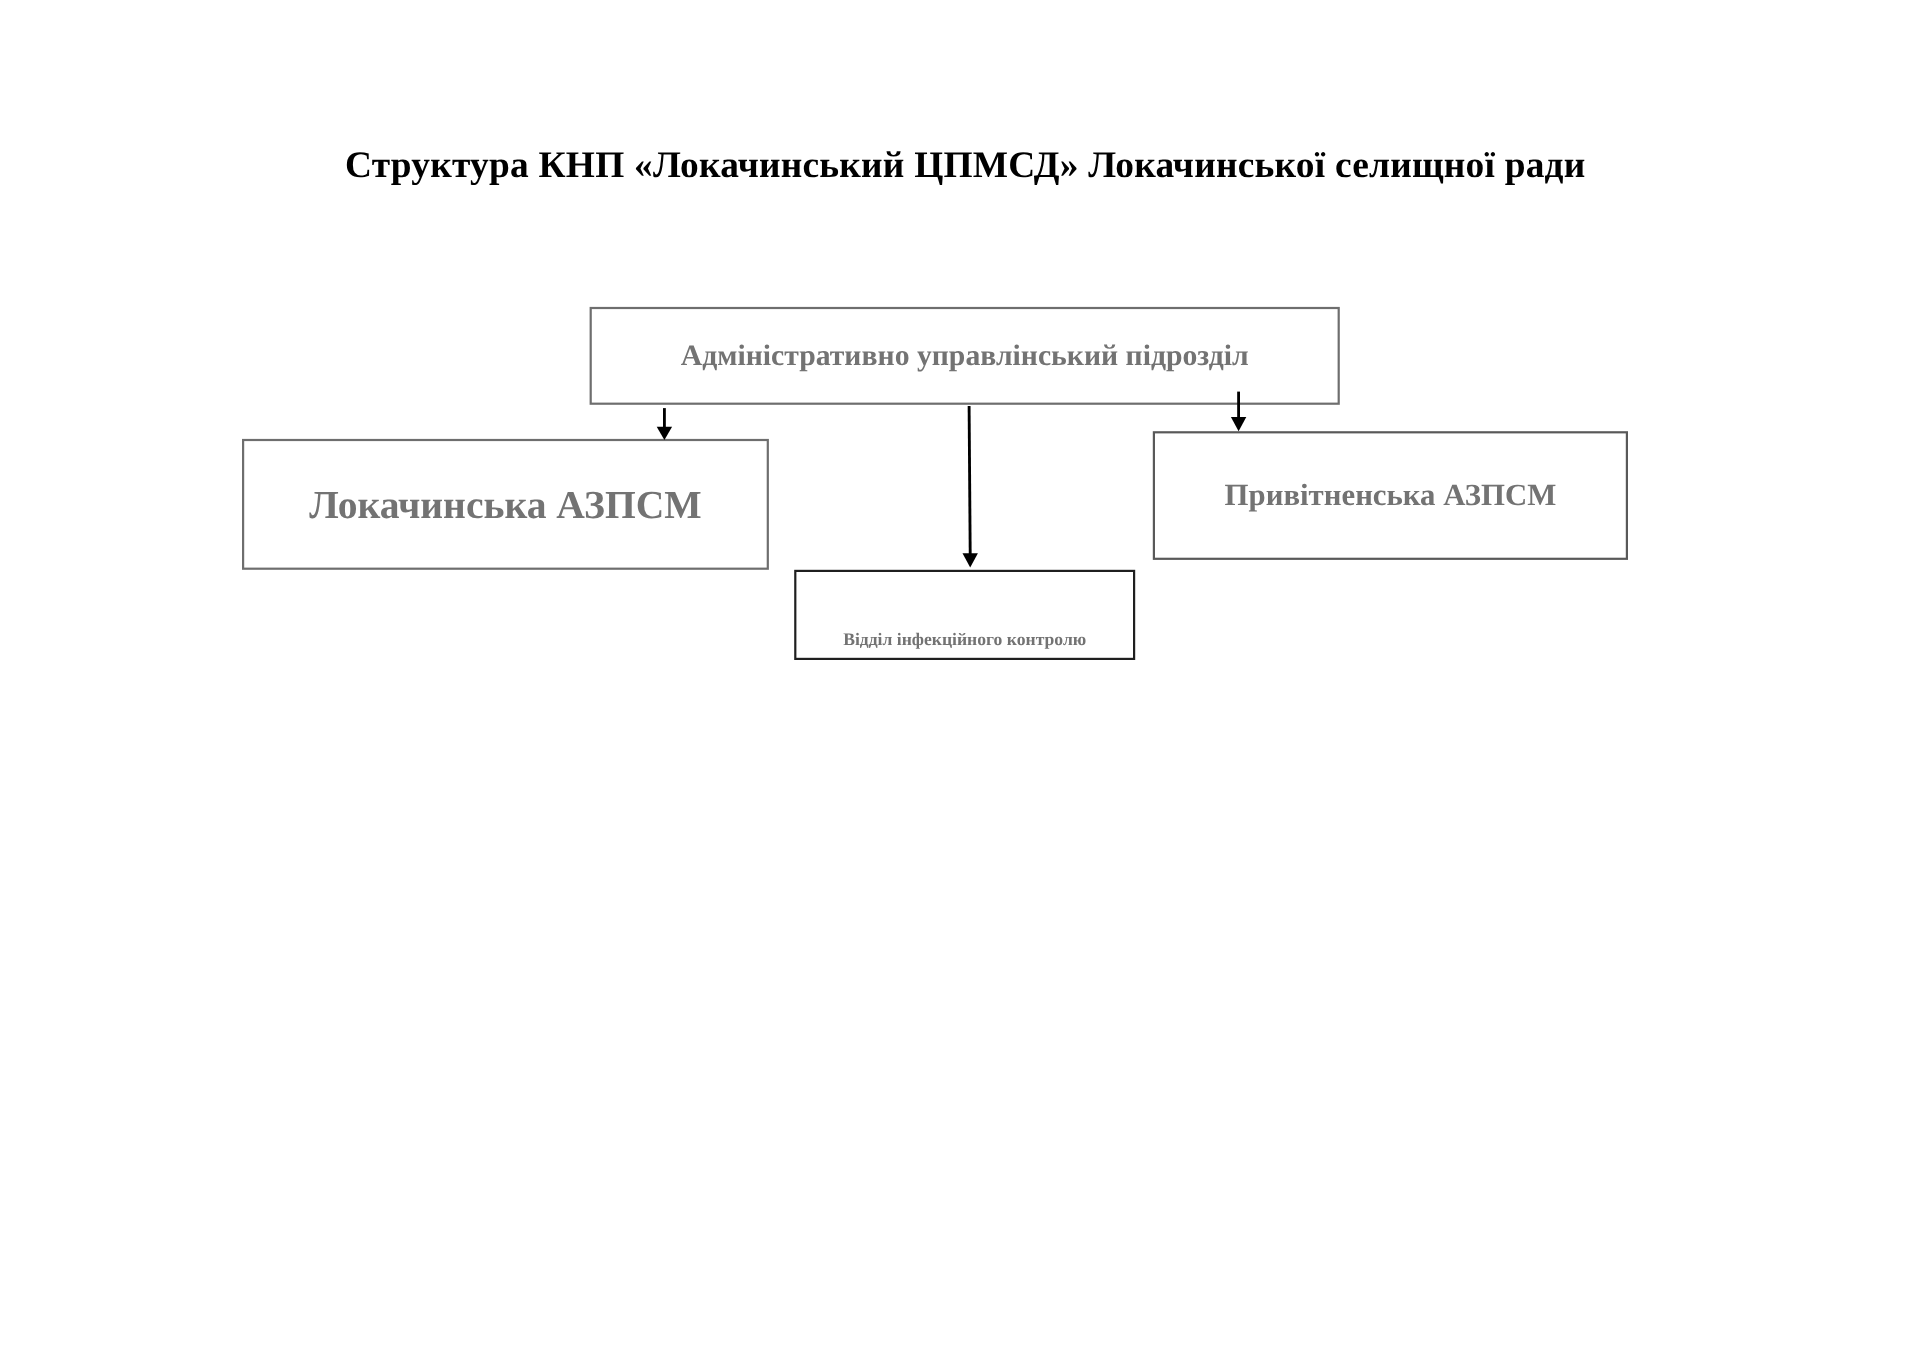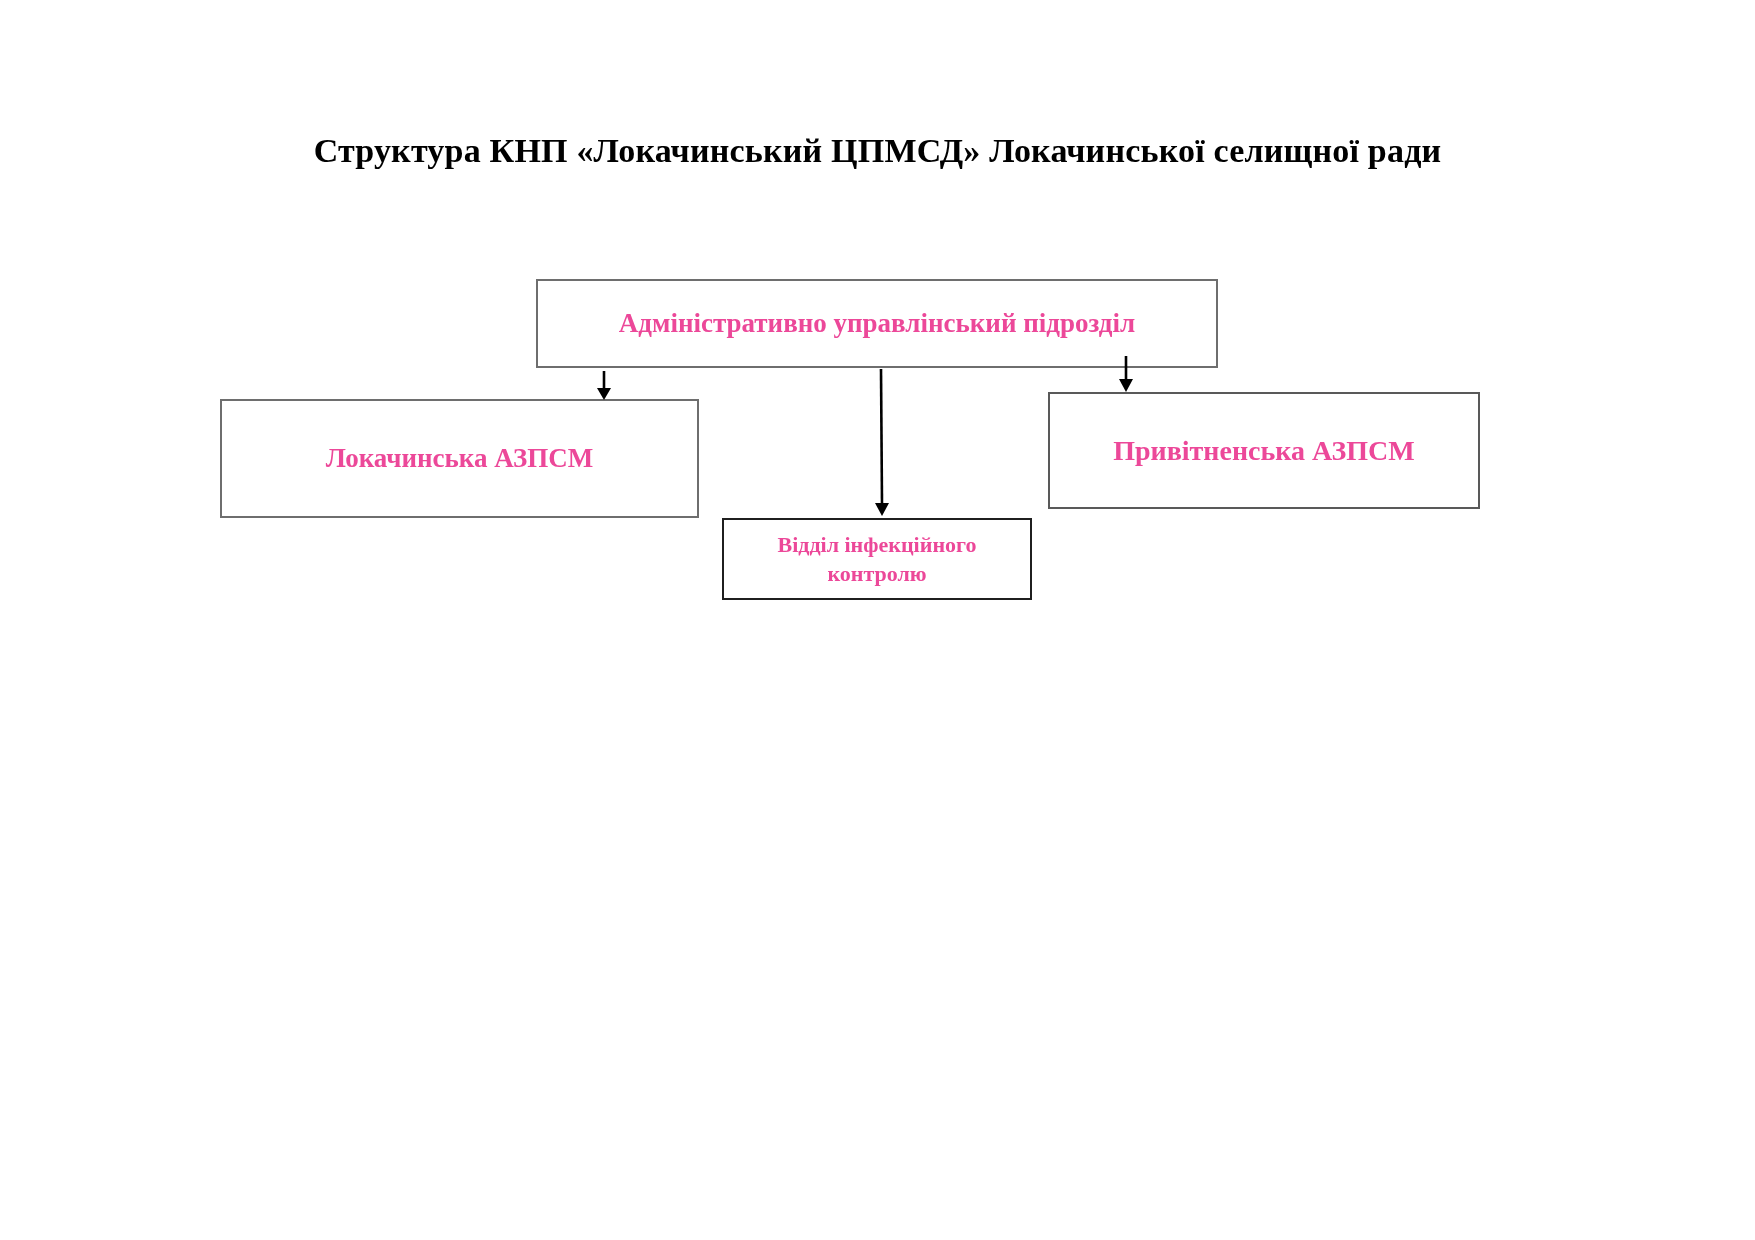--- a/index.html
+++ b/index.html
@@ -29,55 +29,56 @@
   }
   .org-box {
     position: absolute;
     box-sizing: border-box;
     background: #ffffff;
     display: flex;
     align-items: center;
     justify-content: center;
     text-align: center;
     font-weight: bold;
-    color: #ec4899;
+    color: #737373;
   }
   .box-root {
     left: 536px;
     top: 279px;
     width: 682px;
     height: 89px;
     border: 2px solid #6e6e6e;
     font-size: 27px;
   }
   .box-left {
     left: 220px;
     top: 399px;
     width: 479px;
     height: 119px;
     border: 2px solid #6e6e6e;
-    font-size: 27px;
+    font-size: 36px;
   }
   .box-right {
     left: 1048px;
     top: 392px;
     width: 432px;
     height: 117px;
     border: 2px solid #595959;
     font-size: 28px;
   }
   .box-center {
     left: 722px;
     top: 518px;
     width: 310px;
     height: 82px;
     border: 2px solid #1f1f1f;
-    font-size: 22px;
+    font-size: 16px;
     line-height: 29px;
     padding: 2px 12px;
+    align-items: flex-end;
   }
   .arrow-layer {
     position: absolute;
     left: 0;
     top: 0;
     width: 1755px;
     height: 1240px;
     pointer-events: none;
   }
 </style>

